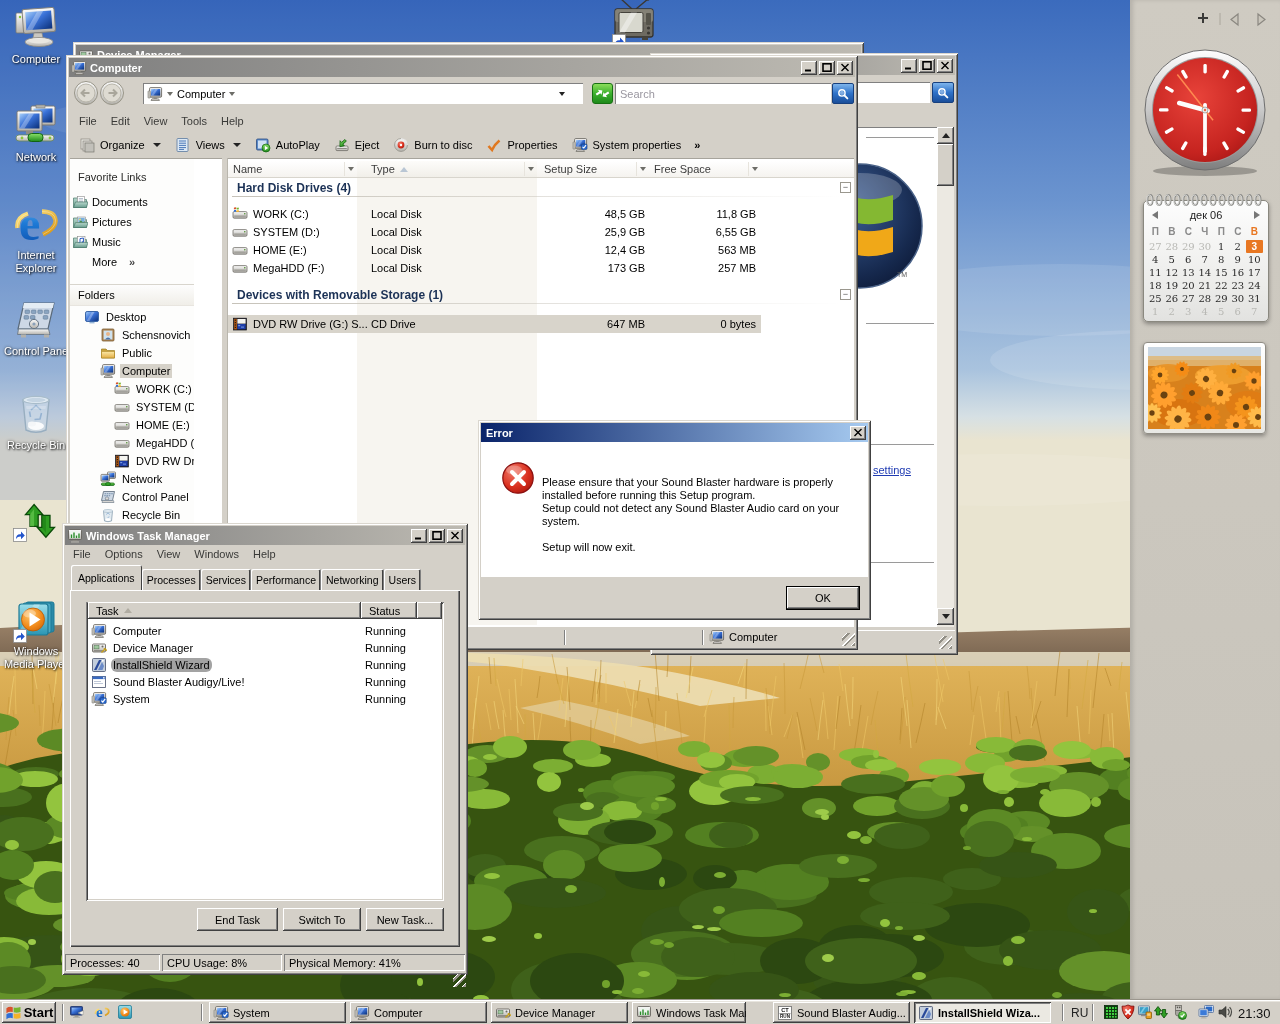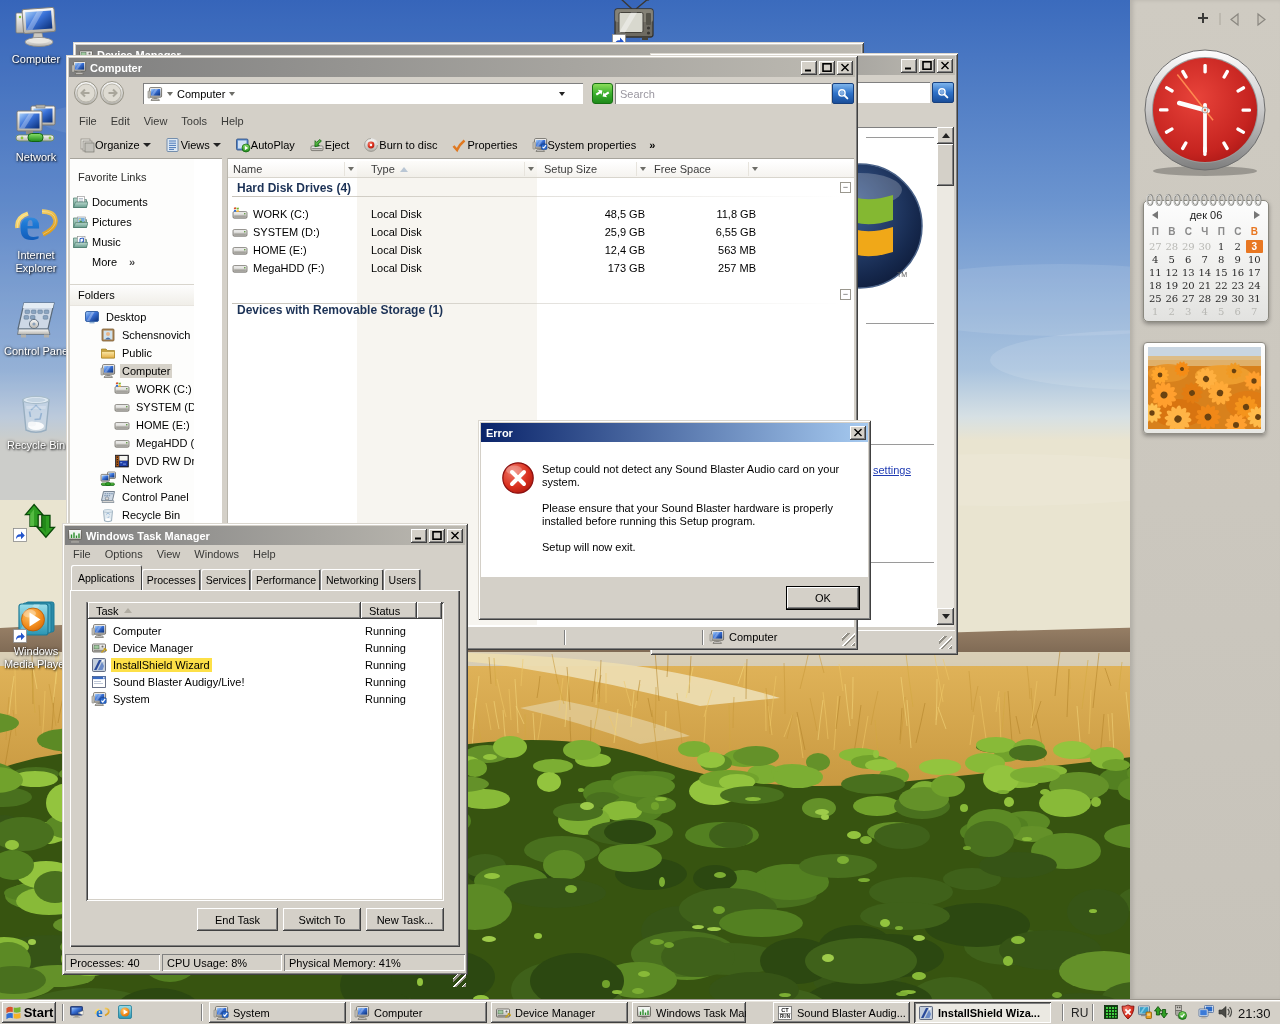--- a/index.html
+++ b/index.html
@@ -74,21 +74,21 @@
 .sortup{width:0;height:0;border-left:4px solid transparent;border-right:4px solid transparent;border-bottom:5px solid #b9c6d4;margin-left:5px;}
 .grphdr{position:absolute;font-weight:bold;font-size:12px;color:#1c3256;}
 .grpline{position:absolute;height:1px;background:linear-gradient(90deg,#c6c2b9,rgba(198,194,185,0));}
 .grpbox{position:absolute;width:11px;height:11px;background:#fff;border:1px solid #9a978e;
   color:#555;font-size:9px;line-height:9px;text-align:center;}
 .frow{position:absolute;height:18px;display:flex;align-items:center;}
 .frow .fi{width:16px;height:16px;margin-right:5px;flex:0 0 16px;}
 .cell-r{position:absolute;text-align:right;}
 .menubar span,.tb-item{white-space:nowrap;}
 .toolbar{position:absolute;display:flex;align-items:center;}
-.tb-item{display:flex;align-items:center;padding:3px 7px;}
+.tb-item{display:flex;align-items:center;gap:5px;padding:3px 7px;}
 .tb-item svg{width:16px;height:16px;}
 .tb-item .drop-arrow{margin-left:3px;}
 .tb-item:not(.drop) .drop-arrow{display:none;}
 .dropdn{width:0;height:0;border-left:4px solid transparent;border-right:4px solid transparent;border-top:4px solid #222;}
 
 .tree-item{height:18px;display:flex;align-items:center;}
 .tree-item .fi{width:16px;height:16px;margin-right:4px;flex:0 0 16px;}
 .tree-item.lvl0{padding-left:14px;}
 .tree-item.lvl1{padding-left:30px;}
 .tree-item.lvl2{padding-left:44px;}
@@ -99,21 +99,21 @@
 .tab{position:relative;height:21px;padding:0 5px;display:flex;align-items:center;background:#d4d0c8;font-size:10.5px;
   box-shadow:inset 1px 1px 0 #fff,inset -1px 0 0 #808080,inset -2px 0 0 #404040;
   border-top-left-radius:2px;border-top-right-radius:2px;}
 .tab.active{height:25px;margin-top:-4px;padding:0 7px;z-index:2;
   box-shadow:inset 1px 1px 0 #fff,inset -1px 0 0 #404040;}
 .lvhdr{position:absolute;top:0;height:17px;background:#d4d0c8;display:flex;align-items:center;padding:0 8px;
   box-shadow:inset -1px -1px 0 #404040,inset 1px 1px 0 #fff,inset -2px -2px 0 #808080;}
 .tmrow{position:absolute;height:17px;display:flex;align-items:center;left:2px;right:2px;}
 .tmrow .fi{width:16px;height:16px;margin-right:4px;flex:0 0 16px;}
 .tmrow .tstat{position:absolute;left:277px;}
-.tmrow.selected .ttask{background:#fde047;}
+.tmrow.selected .ttask{background:#a3a3a3;border-radius:6px;}
 .statuspanel{position:absolute;height:17px;box-shadow:inset 1px 1px 0 #808080,inset -1px -1px 0 #fff;
   display:flex;align-items:center;padding:0 5px;}
 .grip{position:absolute;right:3px;bottom:3px;width:13px;height:13px;
   background:repeating-linear-gradient(135deg,transparent 0 3px,#fff 3px 4px,#928f86 4px 6px);}
 a.link{color:#1f3bb3;text-decoration:underline;}
 </style>
 </head>
 <body>
 <div id="screen">
 
@@ -1807,23 +1807,36 @@
       <span style="width:4px;"></span>
       <svg class="fi">
                 <use href="#i-disk16"></use>
               </svg>
       <span style="white-space:nowrap;">MegaHDD (F:)</span>
       <span class="cell-r" style="left:143px;text-align:left;">Local Disk</span>
       <span class="cell-r" style="left:309px;width:108px;">173 GB</span>
       <span class="cell-r" style="left:421px;width:107px;">257 MB</span>
      </div>
           </div>
-   <div class="grphdr" style="left:9px;top:145px;">Devices with Removable Storage (1)</div>
+   <div class="grphdr" style="left:9px;top:130px;">Devices with Removable Storage (1)</div>
    <div class="grpline" style="left:4px;top:145px;width:610px;"></div>
    <div class="grpbox" style="left:612px;top:131px;">−</div>
+   <div class="abs" style="left:0;top:157px;width:626px;">
+
+   <div class="frow selected" style="position:relative;width:533px;">
+      <span style="width:4px;"></span>
+      <svg class="fi">
+                <use href="#i-dvd16"></use>
+              </svg>
+      <span style="white-space:nowrap;">DVD RW Drive (G:) S...</span>
+      <span class="cell-r" style="left:143px;text-align:left;">CD Drive</span>
+      <span class="cell-r" style="left:309px;width:108px;">647 MB</span>
+      <span class="cell-r" style="left:421px;width:107px;">0 bytes</span>
+     </div>
+          </div>
   </div>
  </div>
 
  <div class="abs" style="left:3px;top:573px;width:786px;height:19px;">
   <div class="groove" style="left:495px;top:2px;height:15px;"></div>
   <div class="groove" style="left:633px;top:2px;height:15px;"></div>
   <svg class="abs" style="left:640px;top:1px;" width="16" height="16">
           <use href="#i-comp16"></use>
         </svg>
   <span class="abs" style="left:660px;top:3px;">Computer</span>
@@ -1971,22 +1984,22 @@
               <path d="M1.5 1 L8.5 8 M8.5 1 L1.5 8" stroke="#000" stroke-width="1.4"></path>
             </svg>
           </span>
   </span>
  </div>
  <div class="abs" style="left:3px;top:22px;width:387px;height:135px;background:#fff;">
   <svg class="abs" style="left:20px;top:19px;" width="34" height="34">
           <use href="#i-errx"></use>
         </svg>
   <div class="abs" style="left:61px;top:21px;width:312px;line-height:13px;">
+   <div style="margin-top:13px;">Please ensure that your Sound Blaster hardware is properly installed before running this Setup program.</div>
    <div>Setup could not detect any Sound Blaster Audio card on your system.</div>
-   <div style="margin-top:13px;">Please ensure that your Sound Blaster hardware is properly installed before running this Setup program.</div>
    <div style="margin-top:13px;">Setup will now exit.</div>
   </div>
  </div>
  <div class="abs" style="left:3px;top:157px;width:387px;height:40px;background:#d4d0c8;">
   <div class="btn abs" style="left:305px;top:9px;width:74px;height:24px;border:1px solid #000;">
    <span>OK</span>
   </div>
  </div>
 </div>
 

